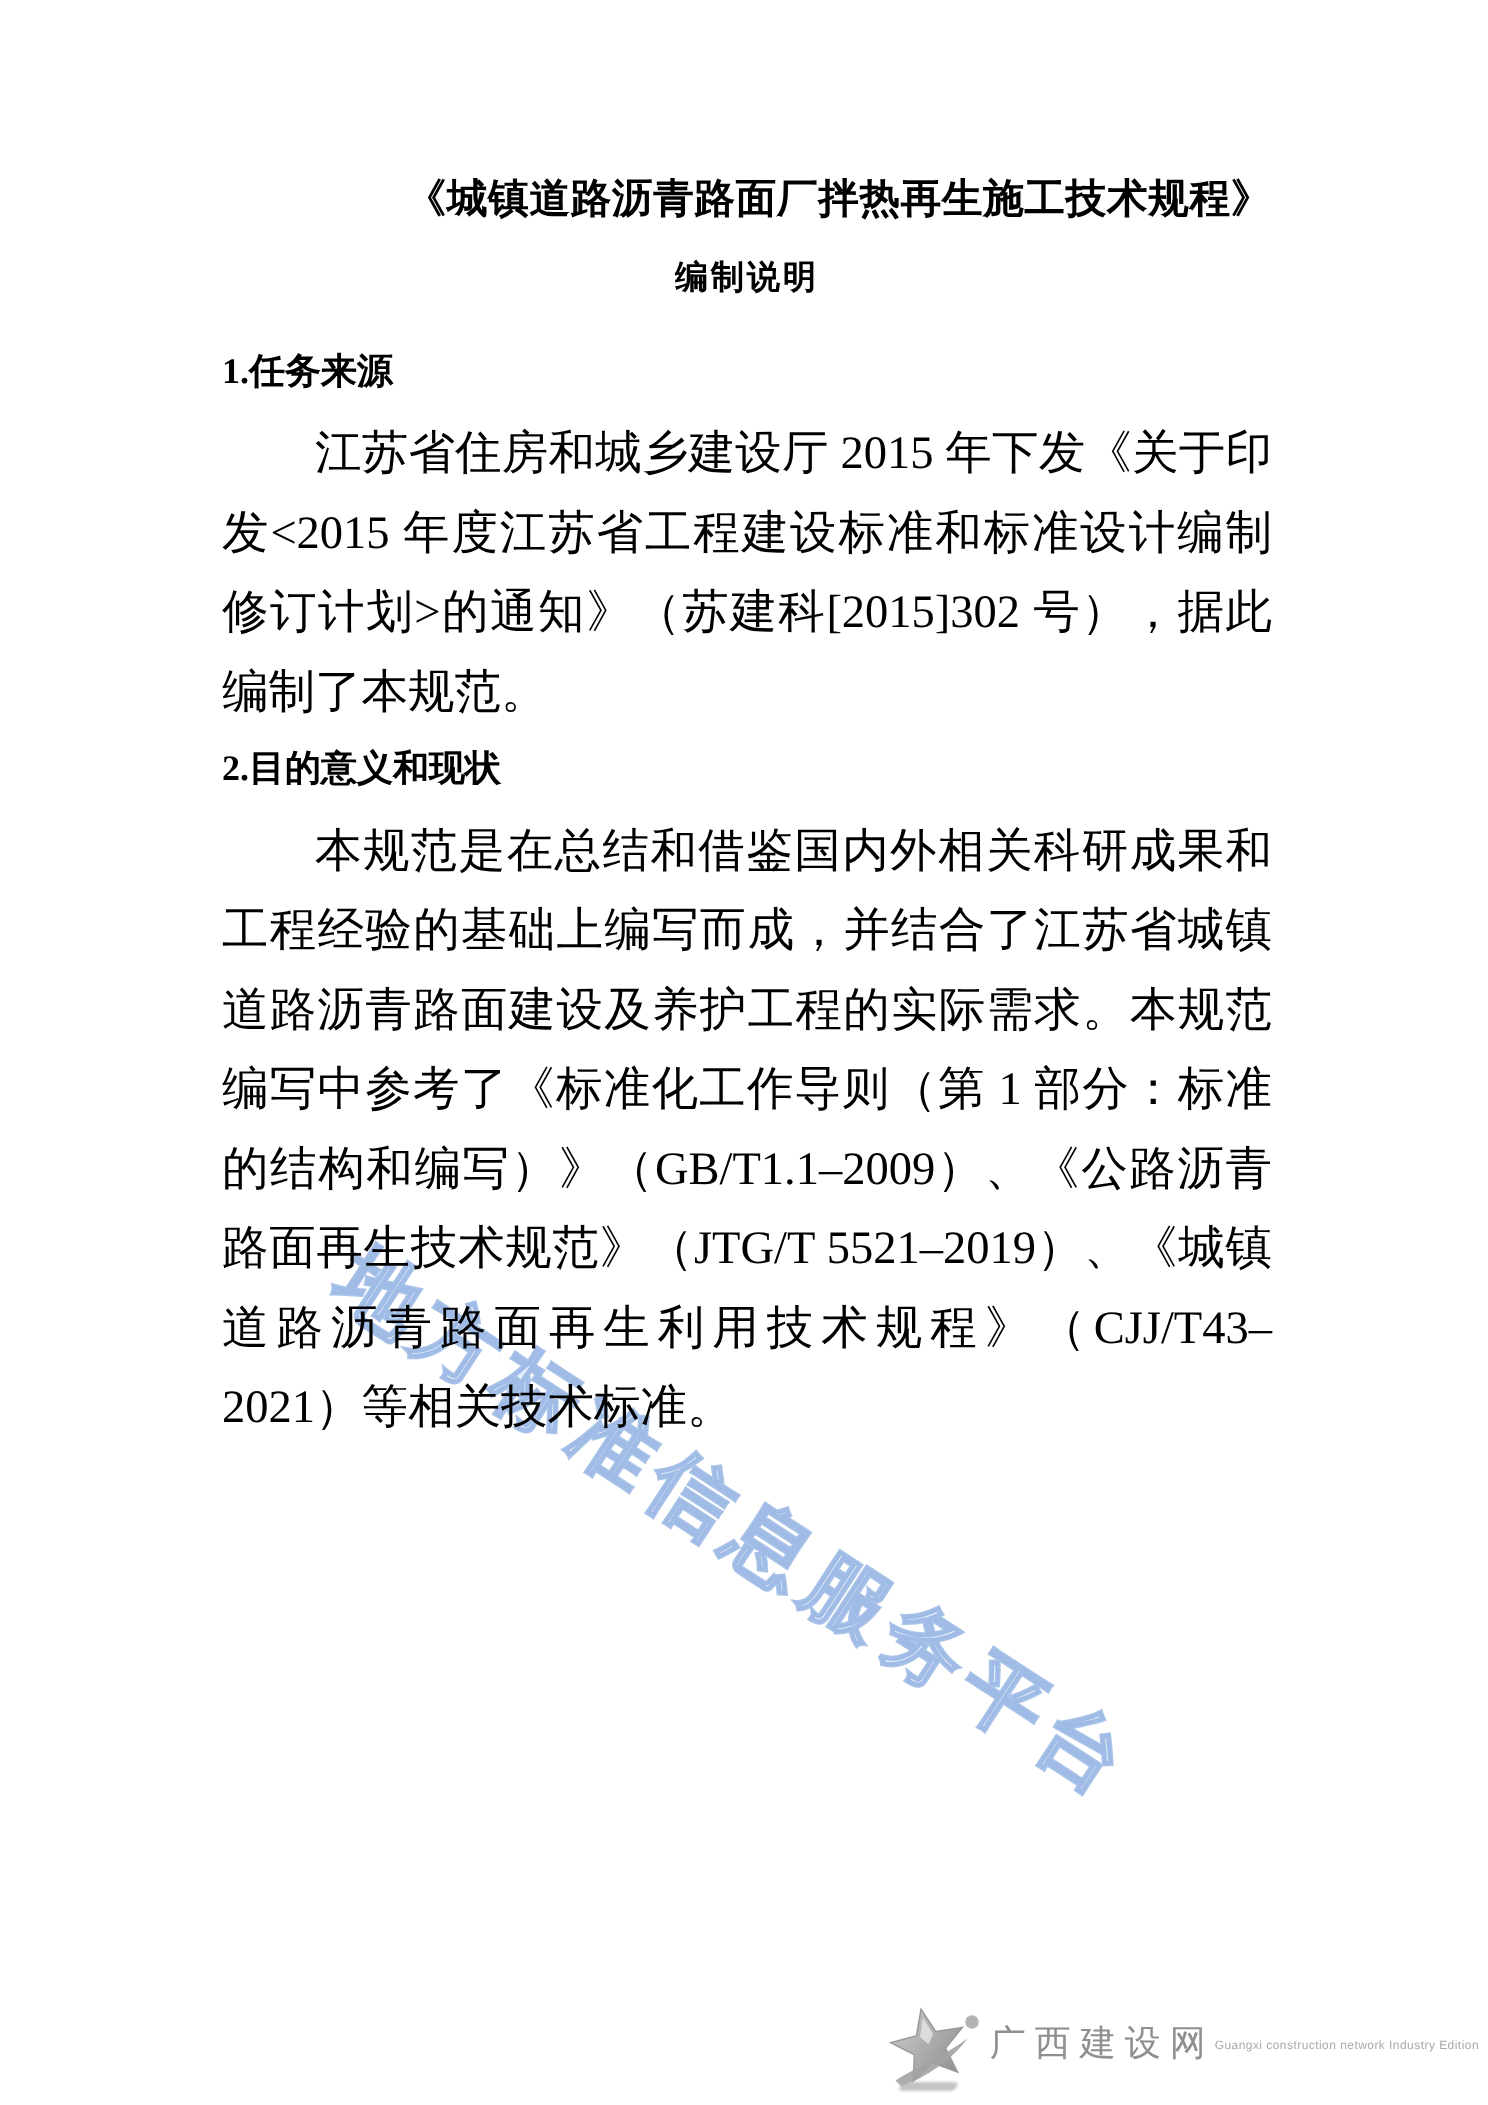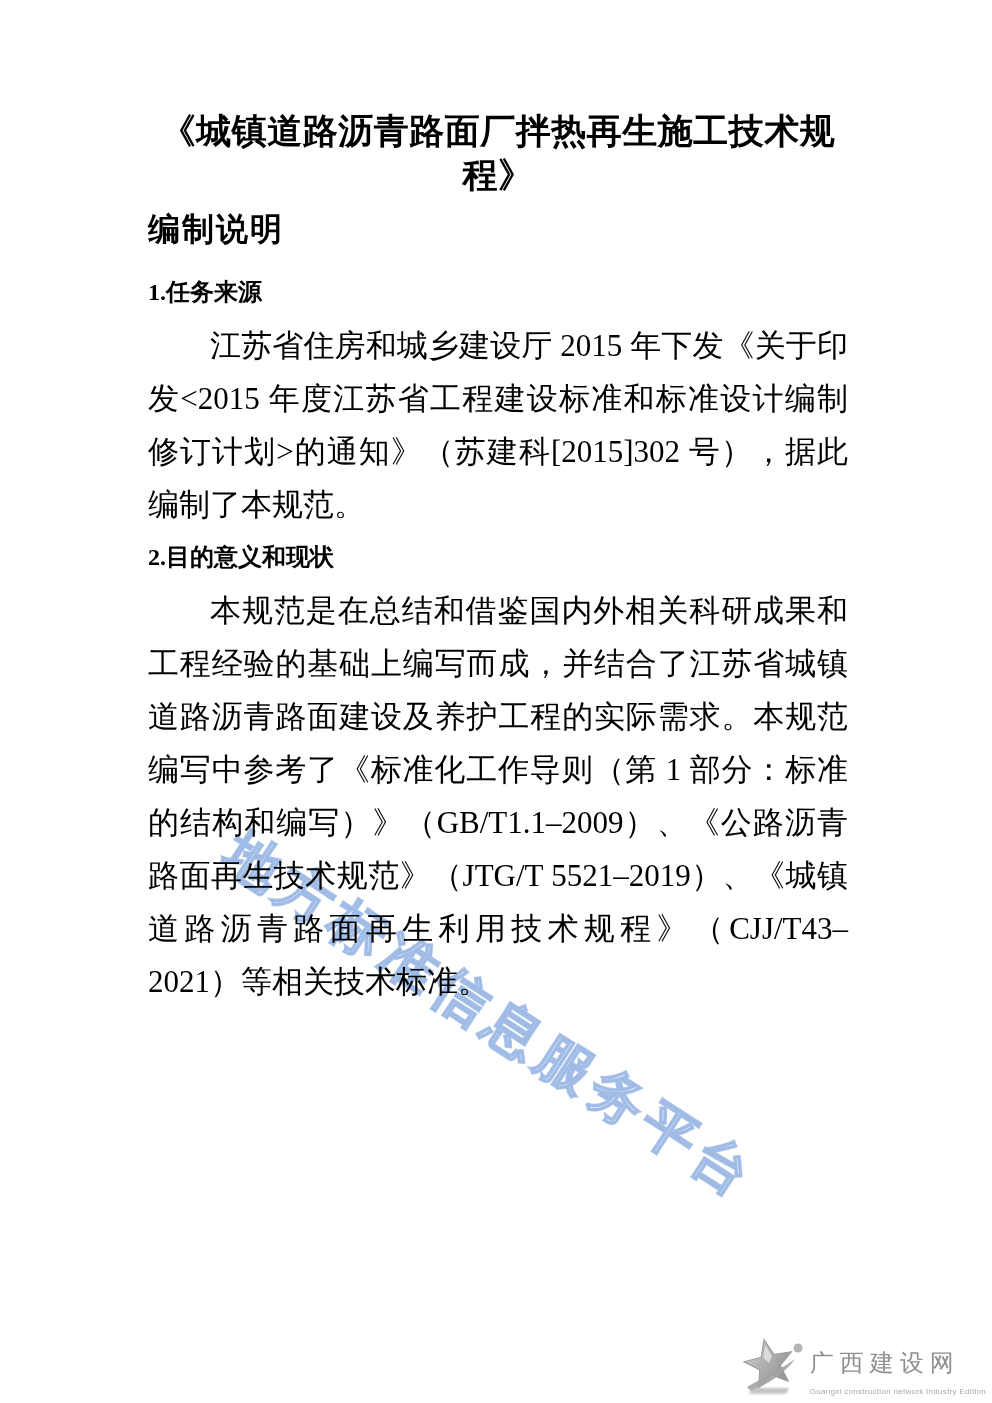--- a/index.html
+++ b/index.html
@@ -38,32 +38,32 @@
   
   .content {
     position: absolute;
     left: 148px;
     top: 110px;
     width: 700px;
     z-index: 2;
   }
   .doc-title {
     margin: 0 0 10px 0;
-    font-size: 35px;
+    font-size: 27px;
     font-weight: bold;
     line-height: 44px;
-    text-align: center;
+    text-align: right;
     letter-spacing: 0.5px;
   }
   .doc-subtitle {
     margin: 0 0 16px 0;
-    font-size: 32px;
+    font-size: 22px;
     font-weight: bold;
     line-height: 42px;
-    text-align: left;
+    text-align: center;
     letter-spacing: 2px;
   }
   .sec-heading {
     margin: 0;
     font-size: 24px;
     font-weight: bold;
     line-height: 53px;
     font-family: Liberation Serif, serif;
   }
   .sec-para {
@@ -98,22 +98,23 @@
     width: 38px;
     height: 6px;
     background: #b9b9b9;
     border-radius: 3px;
     transform: skewX(-24deg);
     filter: blur(1px);
     opacity: 0.85;
   }
   .logo-text {
     display: flex;
-    flex-direction: column;
+    flex-direction: row;
     padding-top: 12px;
+    text-align: right;
   }
   .logo-name {
     font-size: 24px;
     line-height: 28px;
     color: #8f8f8f;
     letter-spacing: 6px;
     font-family: "Liberation Serif", "DejaVu Serif", serif;
     white-space: nowrap;
   }
   .logo-tagline {

